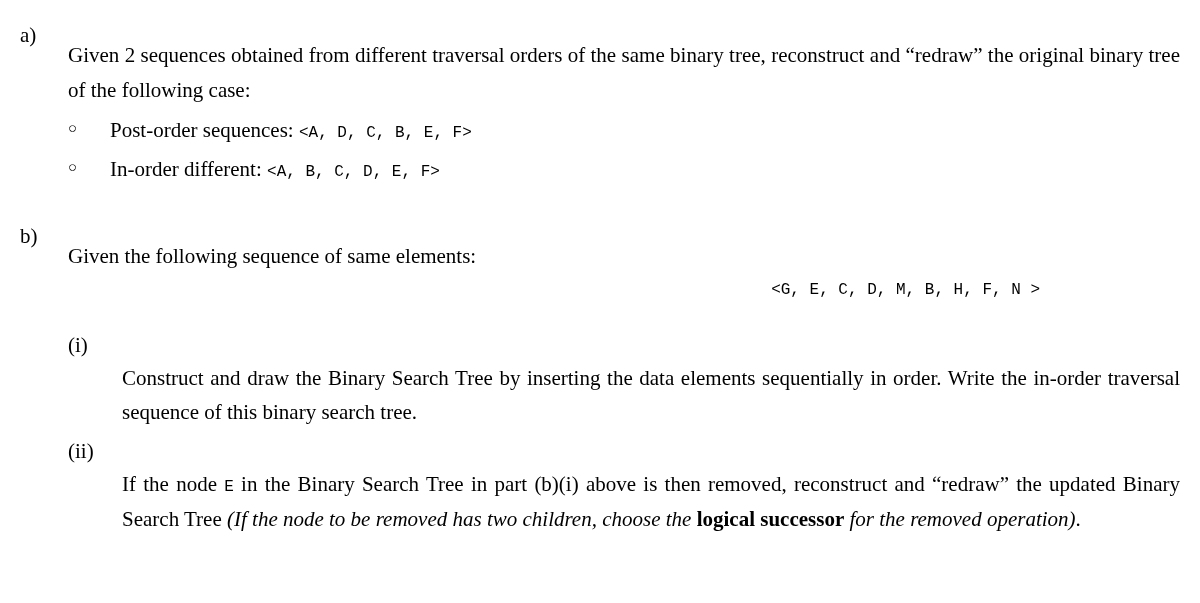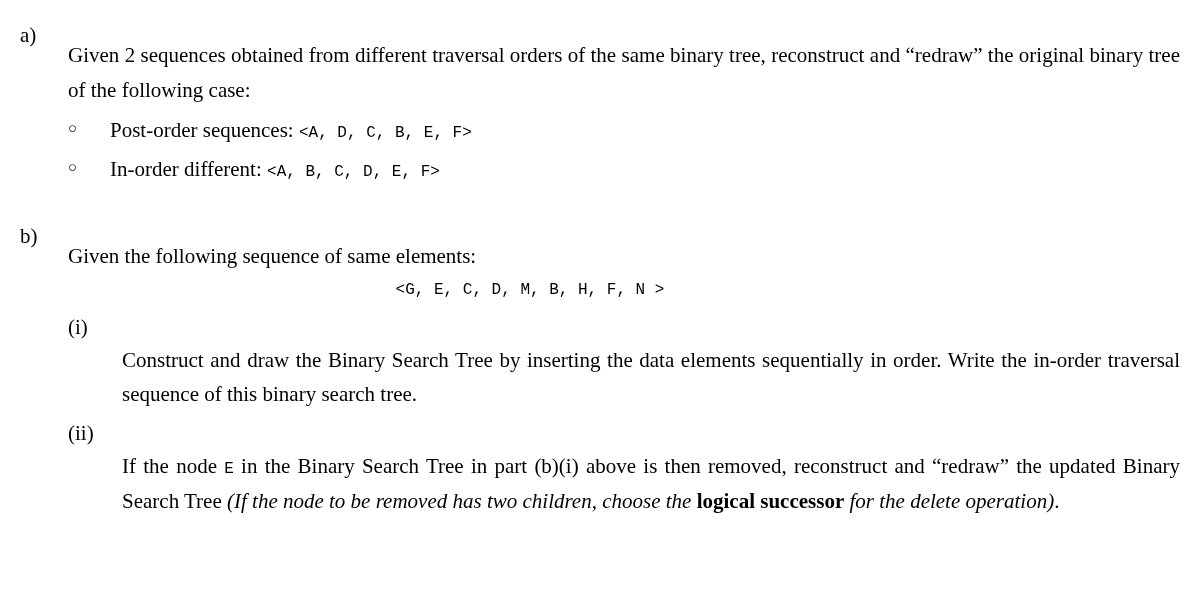--- a/index.html
+++ b/index.html
@@ -51,22 +51,22 @@
       padding-top: 3px;
     }
     .bullet-text {
       flex: 1;
     }
     .mono {
       font-family: 'Courier New', Courier, monospace;
       font-size: 16px;
     }
     .centered-seq {
-      text-align: center;
-      margin: 4px 0 6px 0;
+      text-align: right;
+      margin: 4px 0 24px 0;
       padding-right: 140px;
     }
     .sub-row {
       display: flex;
       align-items: flex-start;
       margin-top: 4px;
     }
     .sub-indent {
       width: 48px;
       flex-shrink: 0;
@@ -126,16 +126,16 @@
   <div class="sub-row">
     <div class="sub-indent"></div>
     <div class="sub-label">(i)</div>
     <div class="sub-content">Construct and draw the Binary Search Tree by inserting the data elements sequentially in order. Write the in-order traversal sequence of this binary search tree.</div>
   </div>
 
   <div class="sub-row">
     <div class="sub-indent"></div>
     <div class="sub-label">(ii)</div>
     <div class="sub-content">
-      <span>If the node </span><span class="mono">E</span><span> in the Binary Search Tree in part (b)(i) above is then removed, reconstruct and “redraw” the updated Binary Search Tree </span><span class="italic">(If the node to be removed has two children, choose the </span><span class="bold-italic">logical successor</span><span class="italic"> for the delete operation)</span><span>.</span>
+      <span>If the node </span><span class="mono">E</span><span> in the Binary Search Tree in part (b)(i) above is then removed, reconstruct and “redraw” the updated Binary Search Tree </span><span class="italic">(If the node to be removed has two children, choose the </span><span class="bold-italic">logical successor</span><span class="italic"> for the removed operation)</span><span>.</span>
     </div>
   </div>
 </div>
 
 </body></html>

